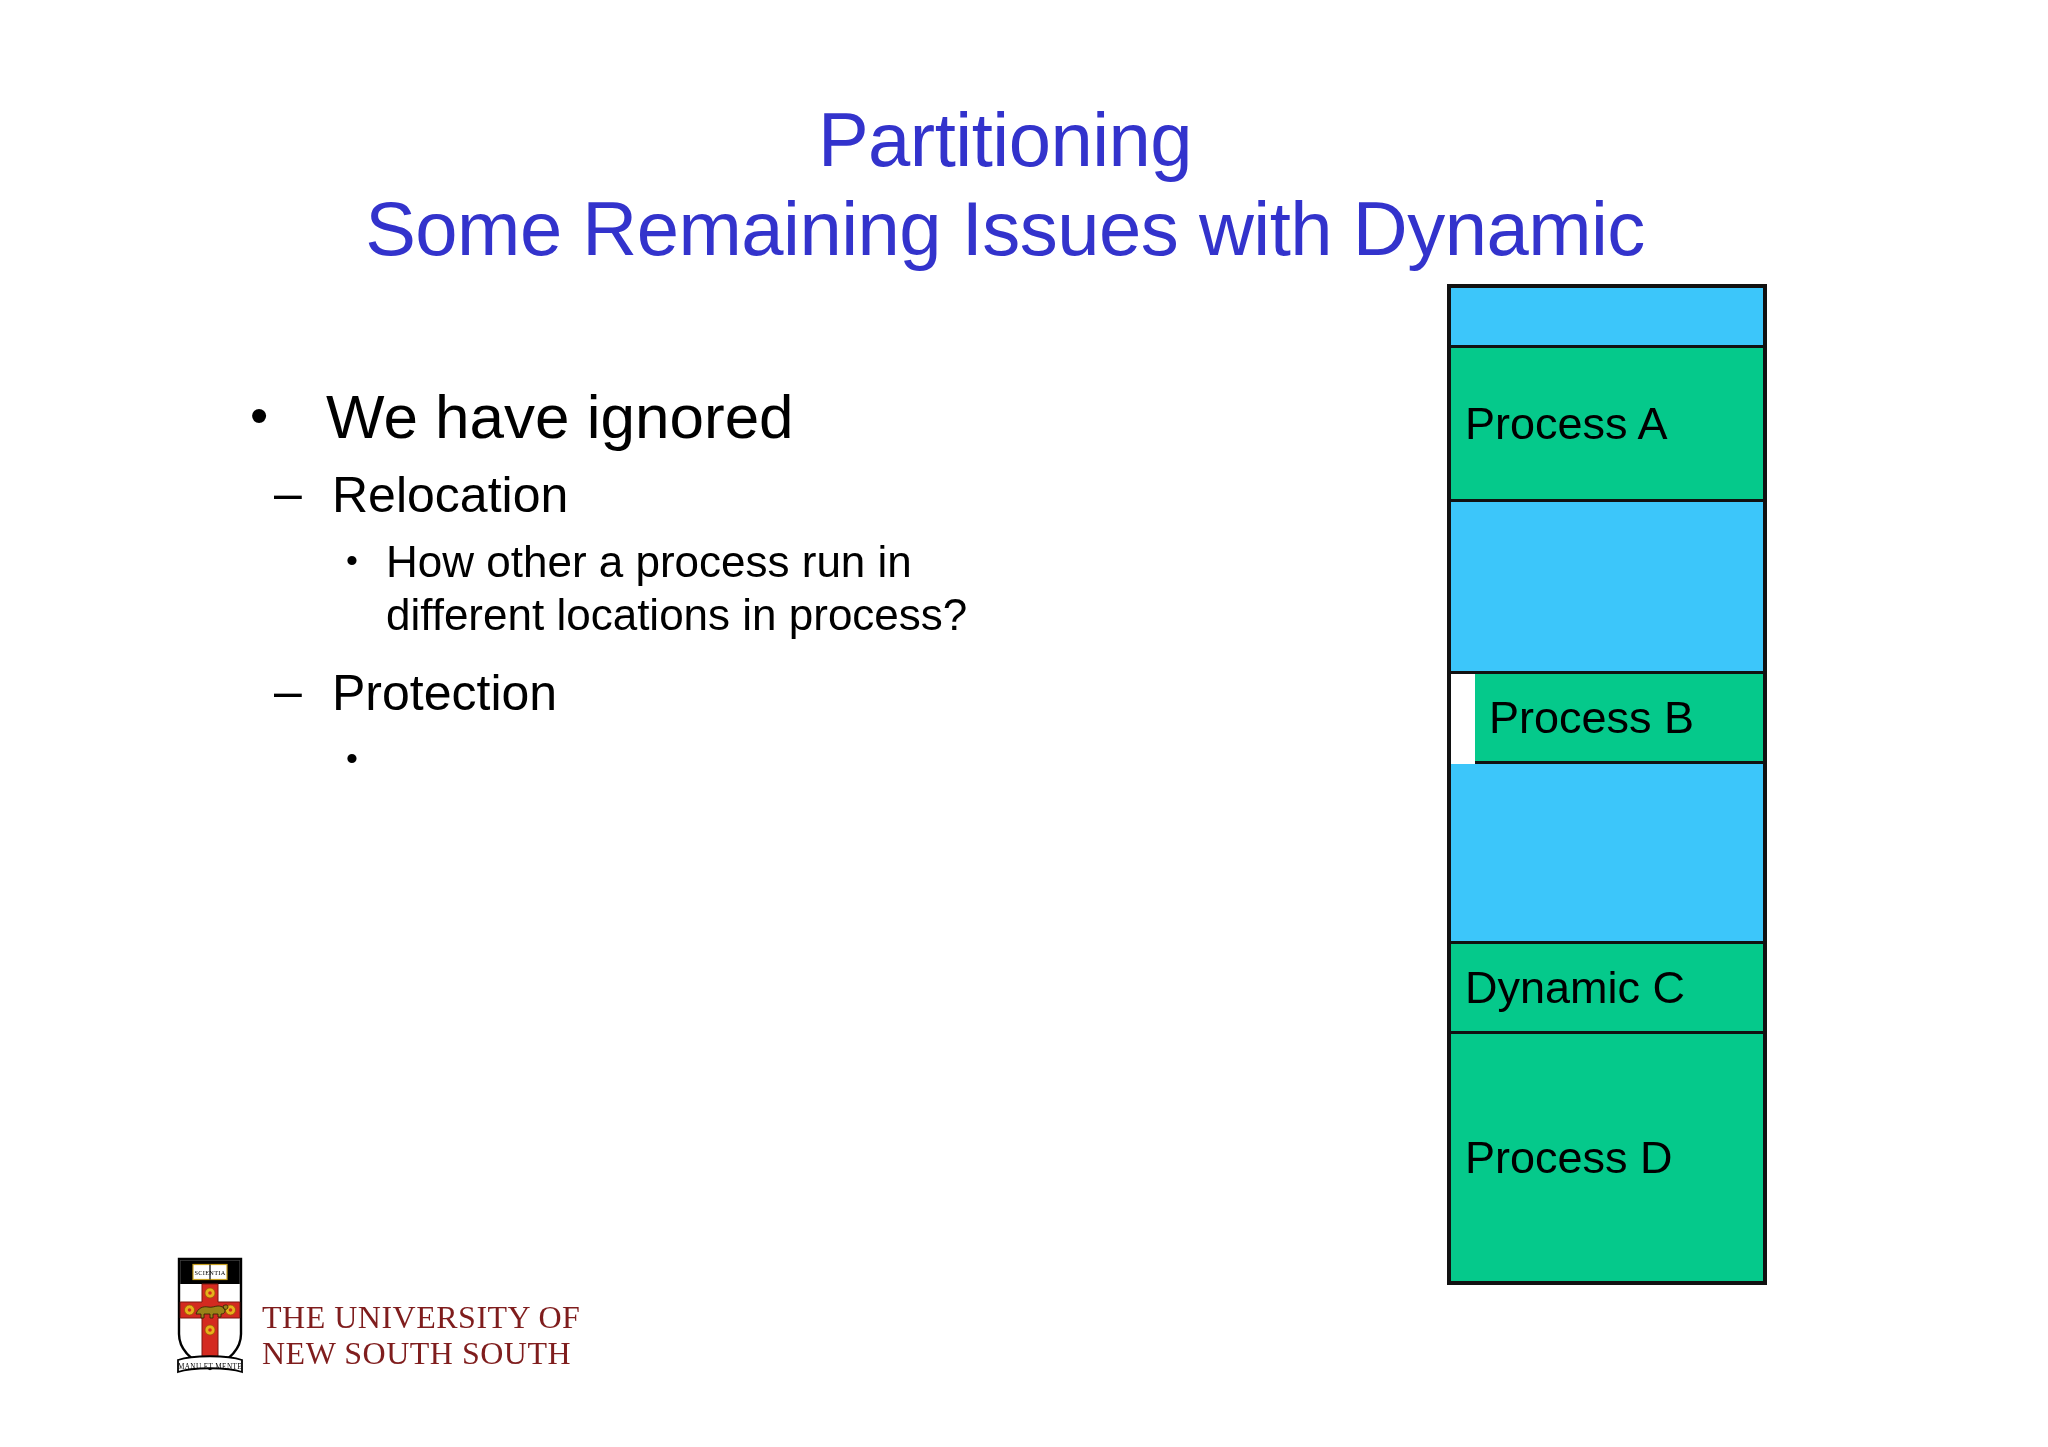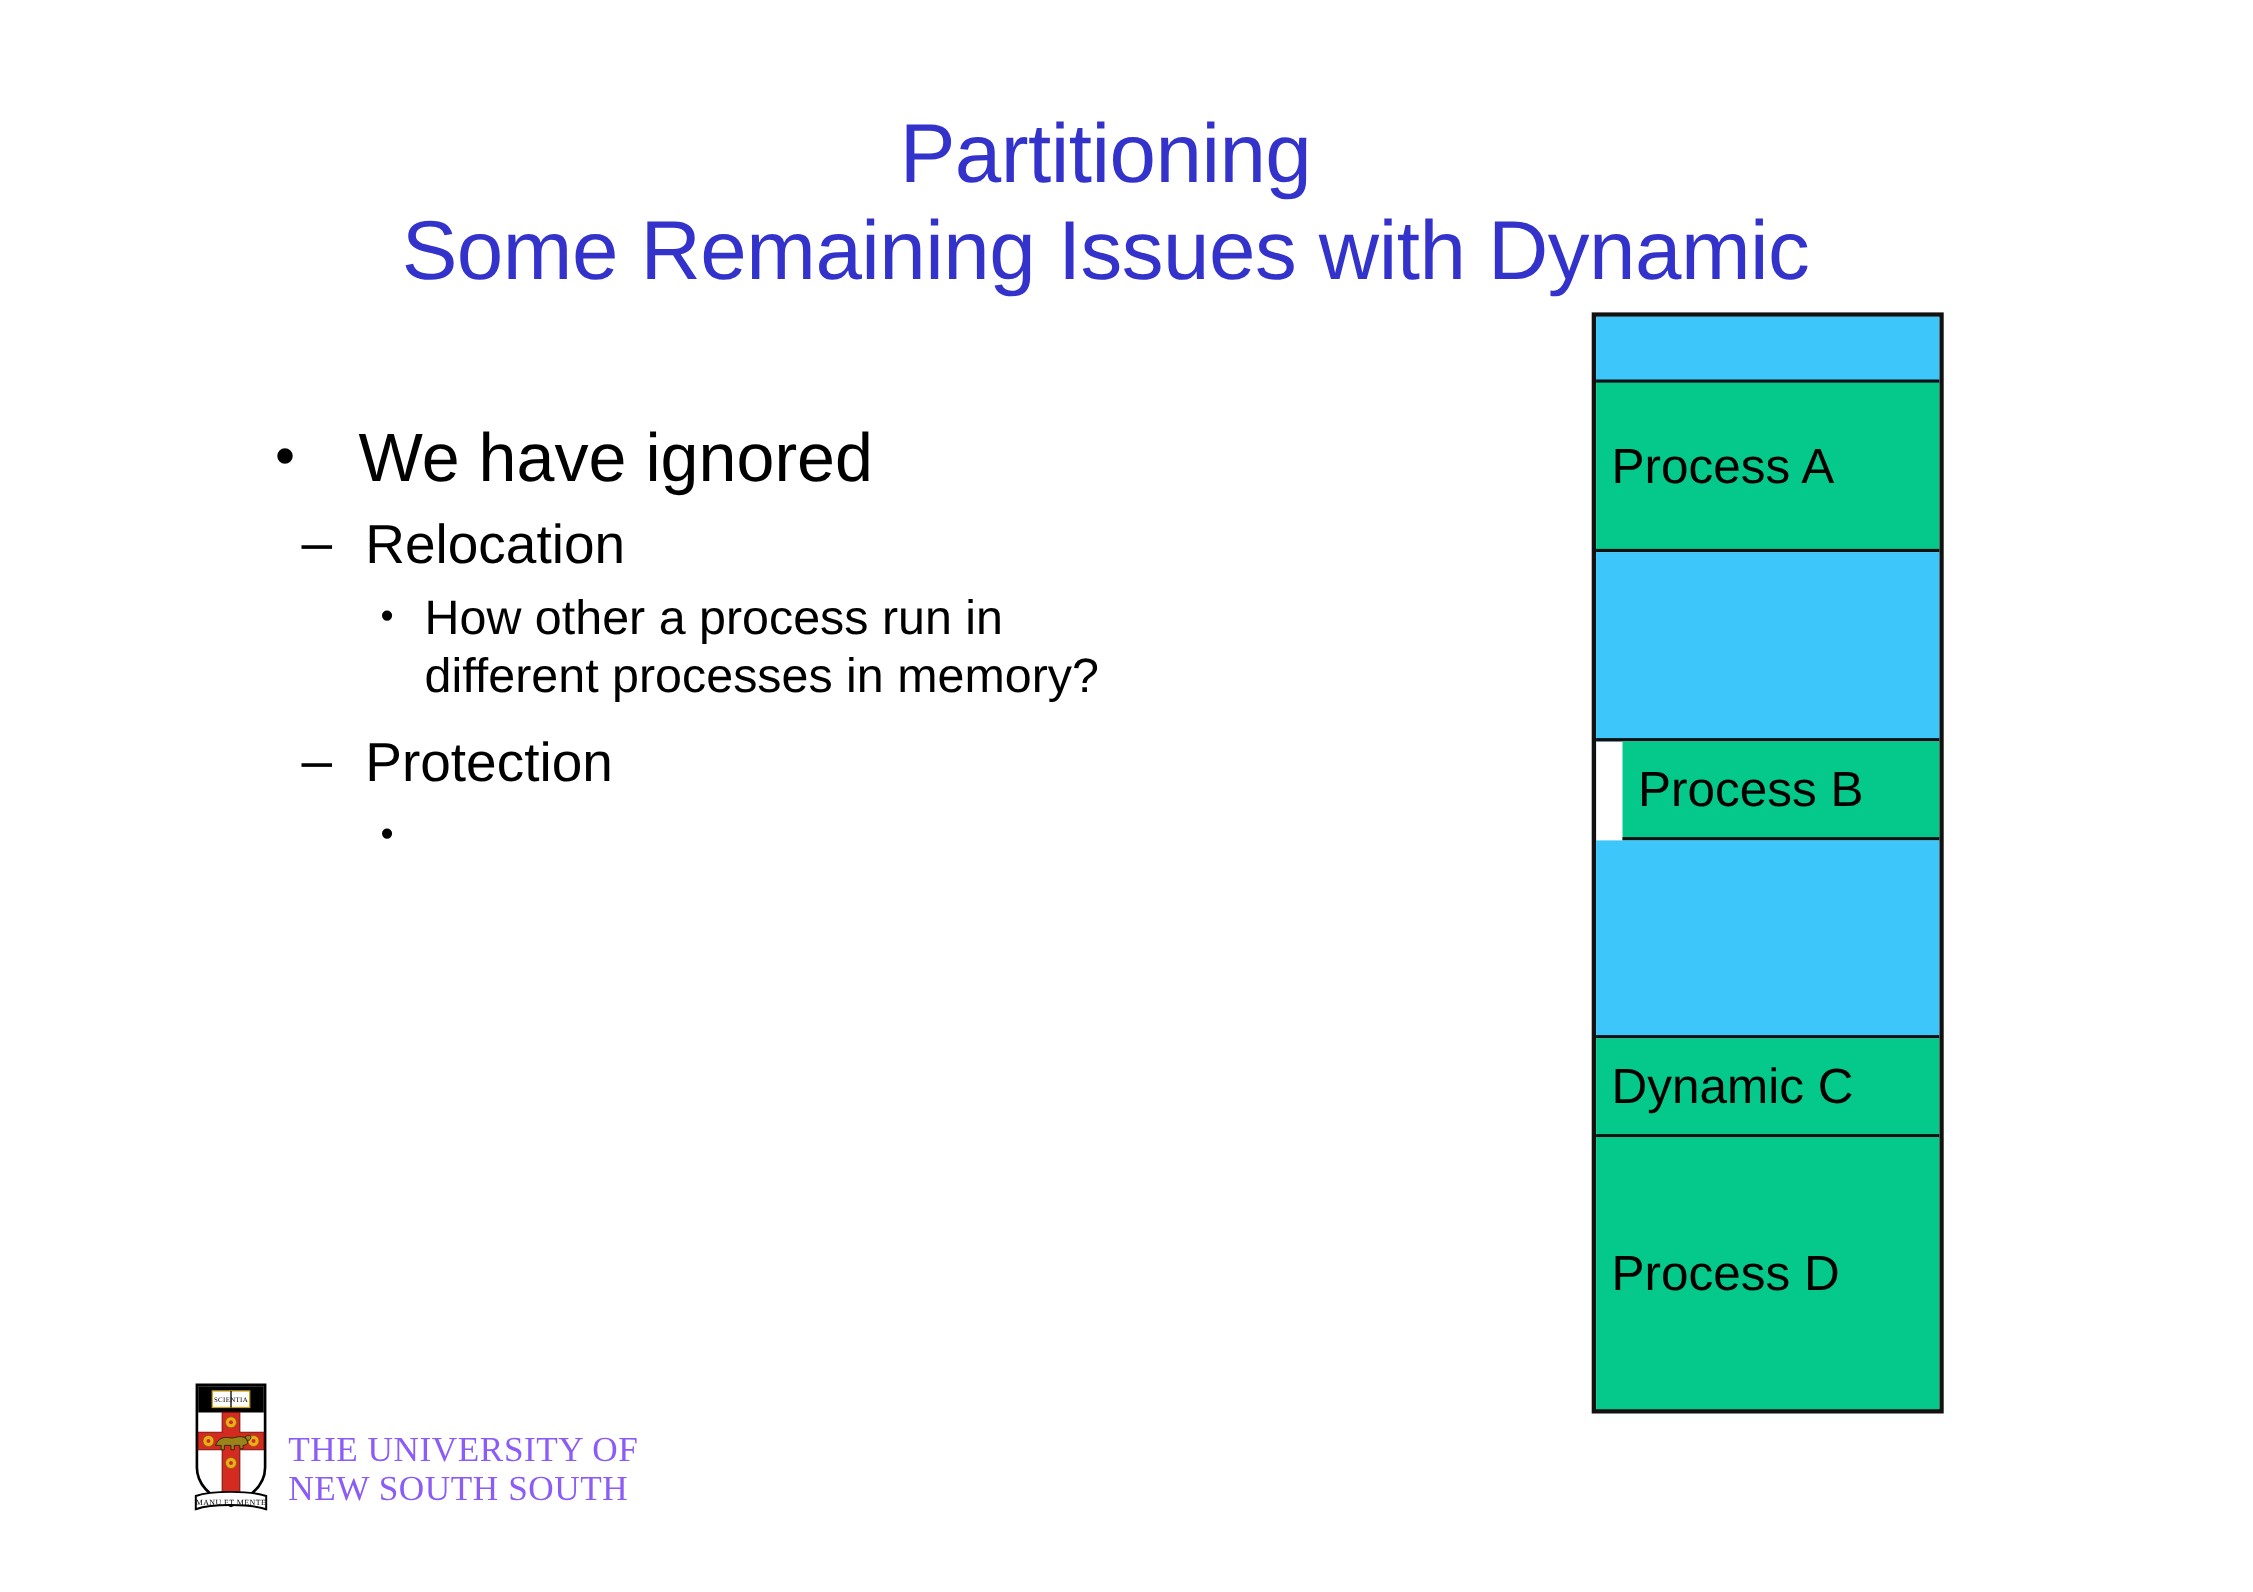--- a/index.html
+++ b/index.html
@@ -114,21 +114,21 @@
   #logo {
     position: absolute;
     left: 176px;
     top: 1256px;
     display: flex;
     align-items: center;
   }
   #crest { width: 68px; height: 128px; flex: 0 0 68px; }
   #logo-text {
     margin-left: 18px;
-    color: #8b5cf6;
+    color: #7f1d1d;
     font-size: 32px;
     line-height: 1.14;
     letter-spacing: 0.5px;
     font-family: "Liberation Serif", serif;
     margin-top: 30px;
   }
   #logo-text div { white-space: nowrap; }
 </style>
 </head>
 <body>
@@ -150,21 +150,21 @@
     <div class="group">
       <div class="lvl2">
         <span class="marker">–</span>
         <span class="txt">Relocation</span>
       </div>
       <div class="lvl3">
         <span class="marker">•</span>
         <span class="txt">
           <span>How other a process run in</span>
           <br>
-          <span>different processes in memory?</span>
+          <span>different locations in process?</span>
         </span>
       </div>
     </div>
 
     <div class="group">
       <div class="lvl2">
         <span class="marker">–</span>
         <span class="txt">Protection</span>
       </div>
       <div class="lvl3">

